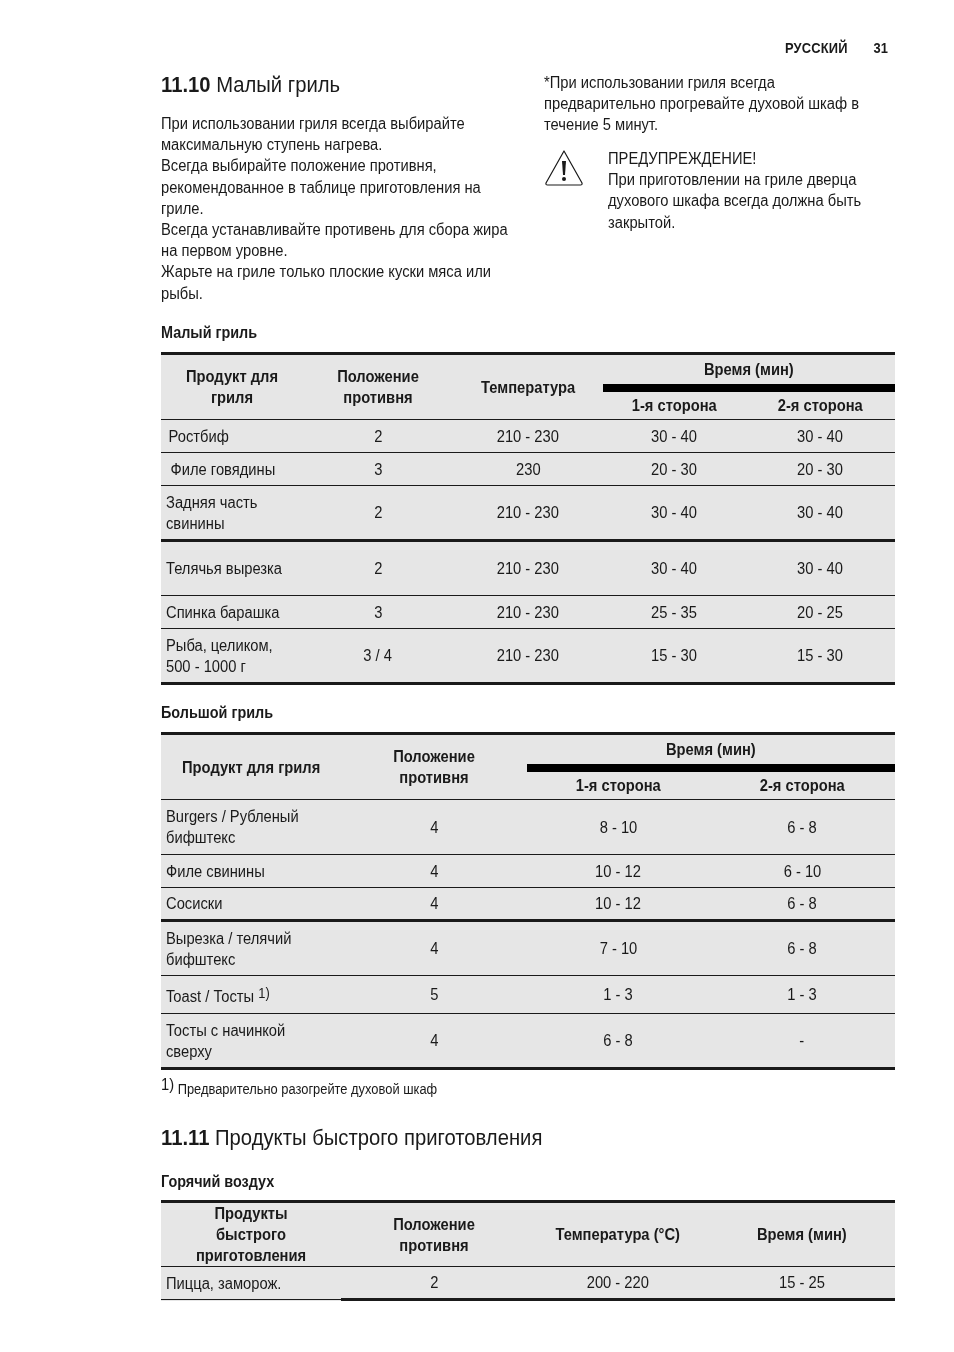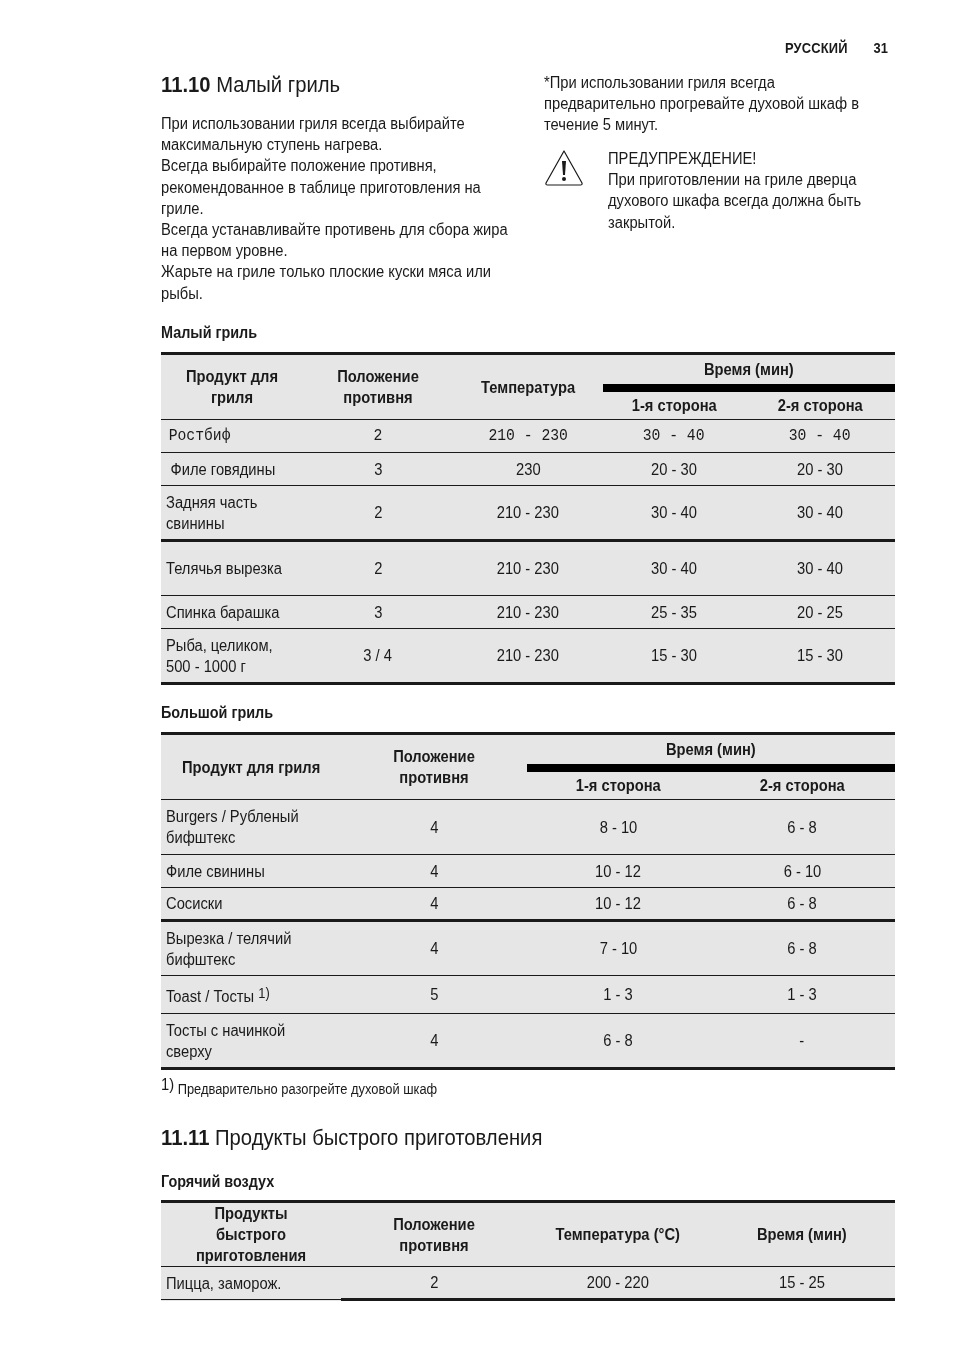--- a/index.html
+++ b/index.html
@@ -74,21 +74,21 @@
       <th rowspan="2"><span class="sx">Положение противня</span></th>
       <th rowspan="2"><span class="sx">Температура</span></th>
       <th colspan="2"><span class="sx">Время (мин)</span></th>
     </tr>
     <tr style="height:32px;">
       <th class="sub"><span class="sx">1-я сторона</span></th>
       <th class="sub"><span class="sx">2-я сторона</span></th>
     </tr>
   </thead>
   <tbody>
-    <tr style="height:33px;font-family:Liberation Mono, monospace;">
+    <tr style="height:33px;">
       <td class="first"><span class="sx">Ростбиф</span></td>
       <td><span class="sx">2</span></td>
       <td><span class="sx">210 - 230</span></td>
       <td><span class="sx">30 - 40</span></td>
       <td><span class="sx">30 - 40</span></td>
     </tr>
     <tr style="height:33px;">
       <td class="first"><span class="sx">Филе говядины</span></td>
       <td><span class="sx">3</span></td>
       <td><span class="sx">230</span></td>

